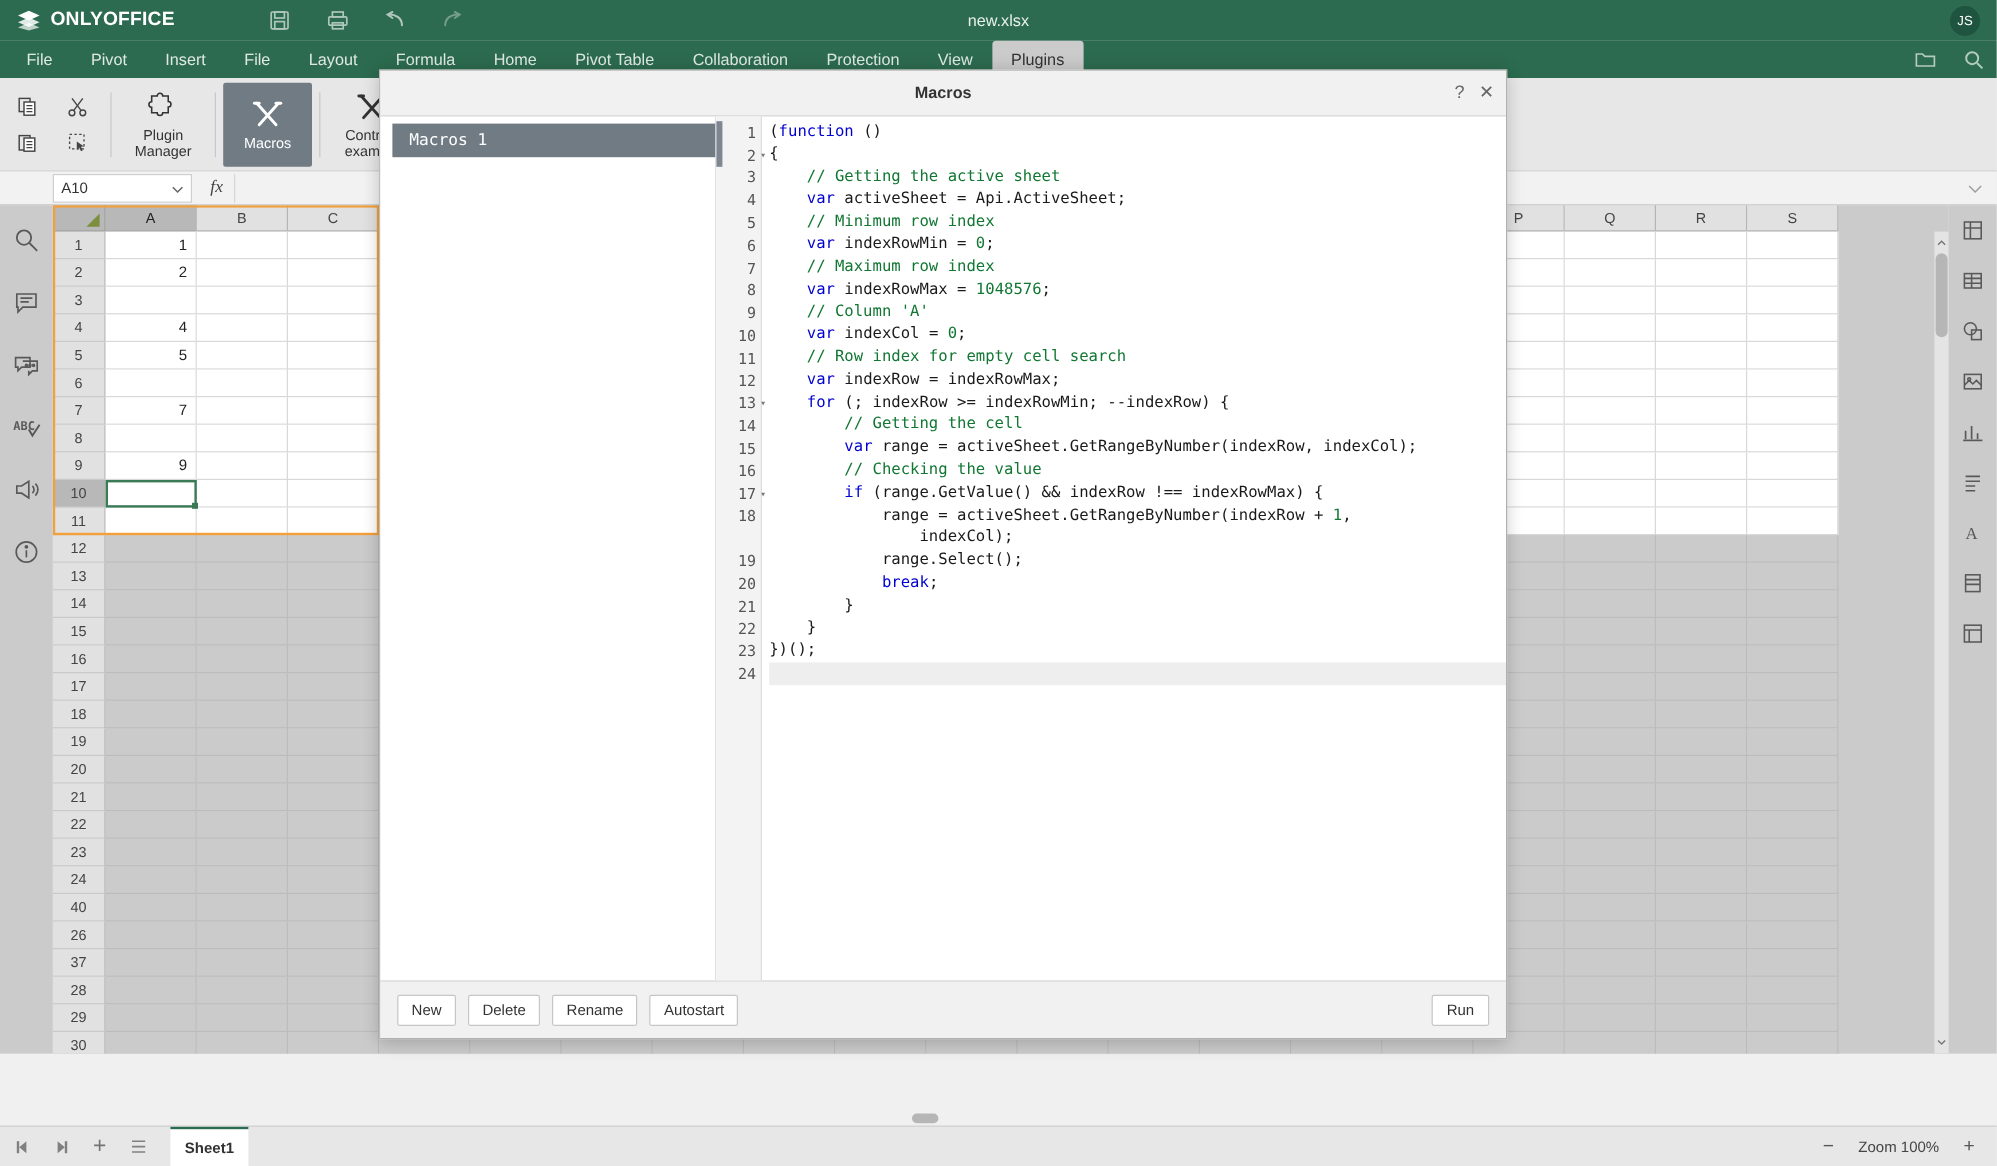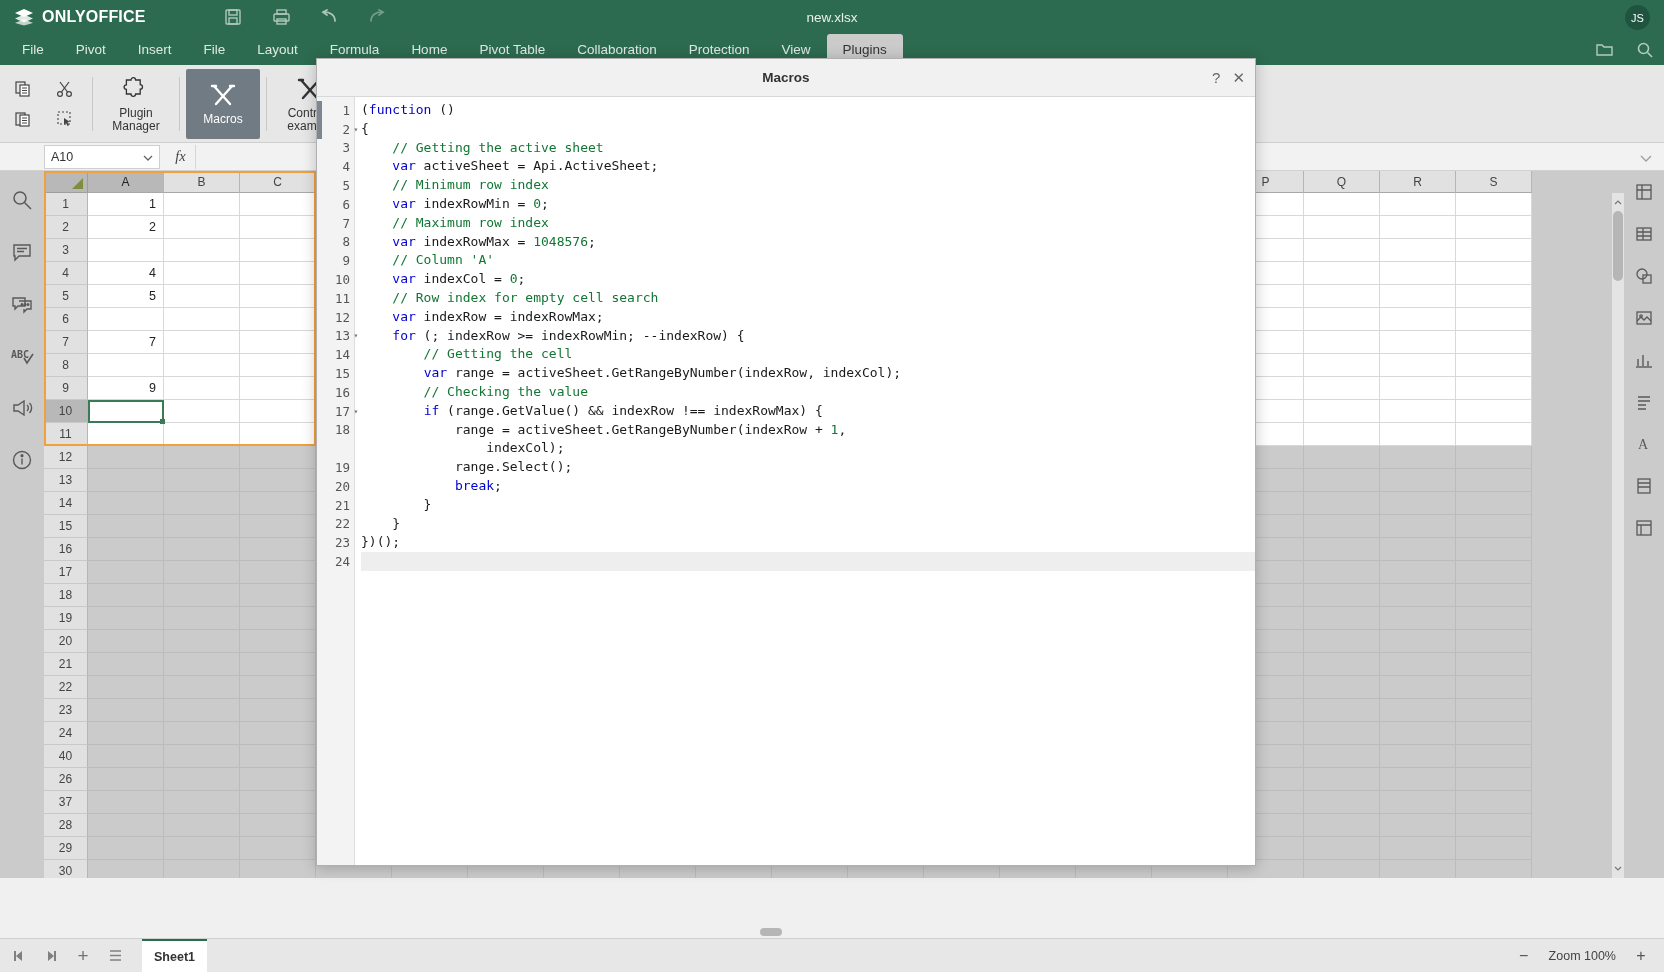--- a/index.html
+++ b/index.html
@@ -1296,20 +1296,23 @@
 
   <div class="modal-shadow">
     <div class="modal-head">
       <span class="modal-title">Macros</span>
       <span class="hbtns">
         <span class="hbtn">?</span>
         <span class="hbtn">✕</span>
       </span>
     </div>
     <div class="modal-body">
+      <div class="macros-list">
+        <div class="macro-item selected">Macros 1</div>
+      </div>
       <div class="editor-wrap">
         <div class="gutter" id="gutter">
           <div class="cursorbar"></div>
         <div class="gln">1</div>
             <div class="gln">2<span class="fold">▾</span></div>
             <div class="gln">3</div>
             <div class="gln">4</div>
             <div class="gln">5</div>
             <div class="gln">6</div>
             <div class="gln">7</div>
@@ -1328,15 +1331,22 @@
             <div class="gln">19</div>
             <div class="gln">20</div>
             <div class="gln">21</div>
             <div class="gln">22</div>
             <div class="gln">23</div>
             <div class="gln">24</div>
           </div>
         <div class="code" id="code"><div class="ln"><span>(</span><span class="kw">function</span><span> ()</span></div><div class="ln"><span>{</span></div><div class="ln"><span class="cm">    // Getting the active sheet</span></div><div class="ln"><span>    </span><span class="kw">var</span><span> activeSheet = Api.ActiveSheet;</span></div><div class="ln"><span class="cm">    // Minimum row index</span></div><div class="ln"><span>    </span><span class="kw">var</span><span> indexRowMin = </span><span class="num">0</span><span>;</span></div><div class="ln"><span class="cm">    // Maximum row index</span></div><div class="ln"><span>    </span><span class="kw">var</span><span> indexRowMax = </span><span class="num">1048576</span><span>;</span></div><div class="ln"><span class="cm">    // Column 'A'</span></div><div class="ln"><span>    </span><span class="kw">var</span><span> indexCol = </span><span class="num">0</span><span>;</span></div><div class="ln"><span class="cm">    // Row index for empty cell search</span></div><div class="ln"><span>    </span><span class="kw">var</span><span> indexRow = indexRowMax;</span></div><div class="ln"><span>    </span><span class="kw">for</span><span> (; indexRow &gt;= indexRowMin; --indexRow) {</span></div><div class="ln"><span class="cm">        // Getting the cell</span></div><div class="ln"><span>        </span><span class="kw">var</span><span> range = activeSheet.GetRangeByNumber(indexRow, indexCol);</span></div><div class="ln"><span class="cm">        // Checking the value</span></div><div class="ln"><span>        </span><span class="kw">if</span><span> (range.GetValue() &amp;&amp; indexRow !== indexRowMax) {</span></div><div class="ln"><span>            range = activeSheet.GetRangeByNumber(indexRow + </span><span class="num">1</span><span>,</span></div><div class="ln"><span>                indexCol);</span></div><div class="ln"><span>            range.Select();</span></div><div class="ln"><span>            </span><span class="kw">break</span><span>;</span></div><div class="ln"><span>        }</span></div><div class="ln"><span>    }</span></div><div class="ln"><span>})();</span></div><div class="ln current">&nbsp;</div></div>
       </div>
     </div>
+    <div class="modal-actions">
+      <div class="sm-btn">New</div>
+      <div class="sm-btn">Delete</div>
+      <div class="sm-btn">Rename</div>
+      <div class="sm-btn">Autostart</div>
+      <div class="sm-btn run">Run</div>
+    </div>
   </div>
 
 </div>
 
 </body></html>

